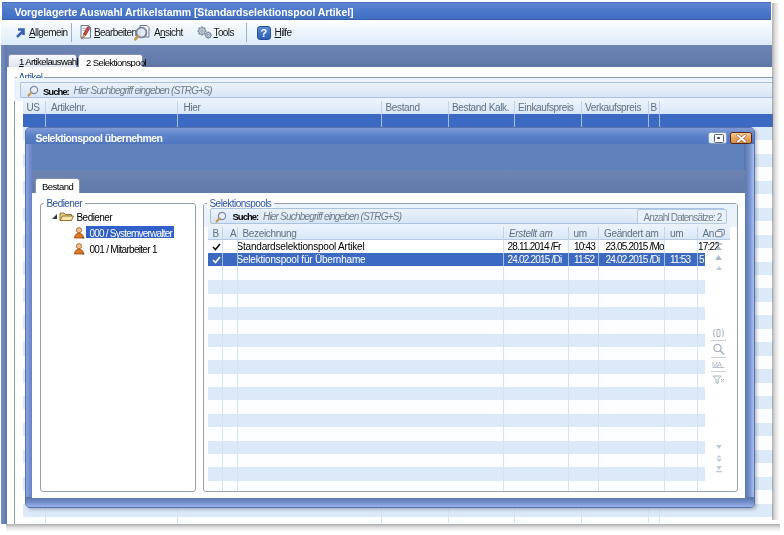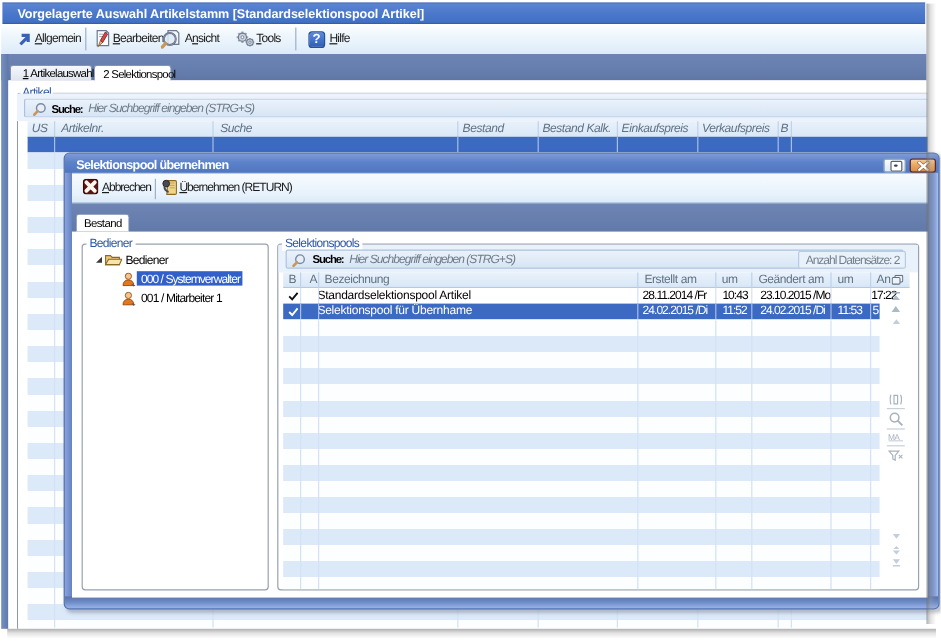--- a/index.html
+++ b/index.html
@@ -27,32 +27,32 @@
   #gArtikel{left:13.5px;top:77px;width:759.5px;height:447px;box-sizing:border-box;
     border:1px solid #8d9aae;border-right:none;border-bottom:none;border-radius:3px 0 0 0;background:#fff;}
   #gArtikel .lbl{position:absolute;left:2px;top:-6px;background:#fff;padding:0 2px;color:#2c55a5;}
   .searchbar{position:absolute;box-sizing:border-box;border:1px solid #a9c2e1;border-radius:2px;
     background:linear-gradient(180deg,#eaf2fb,#d7e5f5);}
   .suche{position:absolute;font-weight:bold;color:#000;letter-spacing:-1px;font-size:9.5px;}
   .hint{position:absolute;font-style:italic;color:#6f7c88;letter-spacing:-0.8px;text-align:center;}
   
   #btable{left:23px;top:100.5px;width:749.5px;height:423.5px;}
   #bhead{position:absolute;left:0;top:0;width:100%;height:13px;
-    background:linear-gradient(180deg,#e9f2fb,#d9e7f6);border-bottom:1px solid #b5c9e2;font-style:italic;}
+    background:linear-gradient(180deg,#e9f2fb,#d9e7f6);border-bottom:1px solid #b5c9e2;}
   .bh{position:absolute;top:1.5px;color:#5f7183;letter-spacing:-0.35px;}
   .bcol{position:absolute;top:0;width:1px;background:#bed2ea;}
   #bselrow{position:absolute;left:0;top:13.5px;width:100%;height:13px;background:#3c69c1;}
   #bstripes{position:absolute;left:0;top:26.5px;width:100%;height:396.5px;
     background:repeating-linear-gradient(180deg,#dce9f9 0,#dce9f9 13.45px,#fdfeff 13.45px,#fdfeff 26.9px);}
   .bvline{position:absolute;top:26.5px;height:396px;width:1px;background:#d3e2f4;}
   
   #dialog{left:25px;top:127px;width:730px;height:380.5px;box-sizing:border-box;
     border:1px solid #5572ab;border-radius:5px;overflow:hidden;
     background:#6181bd;
-    box-shadow:2px 2px 3px rgba(80,90,110,0.35);margin-left:28px;}
+    box-shadow:2px 2px 3px rgba(80,90,110,0.35);}
   #dfL{position:absolute;left:0;top:0;width:5.5px;height:100%;background:linear-gradient(90deg,#8aa4e0,#6583c0);}
   #dfR{position:absolute;right:0;top:0;width:10.5px;height:100%;background:linear-gradient(90deg,#5a73a6 0,#6d8bc6 45%,#8fa9e2 80%,#aec4ee 100%);}
   #dfB{position:absolute;left:0;bottom:0;width:100%;height:9.5px;background:linear-gradient(180deg,#5a73a6 0,#6f8dc8 50%,#93ade4 90%);}
   #dfT{position:absolute;left:0;top:0;width:100%;height:16px;background:linear-gradient(180deg,#809bd6 0,#5c82ca 45%,#5076c0 100%);}
   #dtitle{position:absolute;left:9.5px;top:3.5px;font-weight:bold;font-size:10.5px;color:#fff;letter-spacing:-0.55px;}
   .dbtn{position:absolute;box-sizing:border-box;border-radius:2.5px;}
   #btnmin{left:681.5px;top:3.5px;width:19.5px;height:12px;border:1px solid #8aa0c0;
     background:linear-gradient(180deg,#fbfdfe,#dceaf5);}
   #btnclose{left:704px;top:3.5px;width:21.5px;height:12px;border:1px solid #5f2517;
     background:linear-gradient(180deg,#f6cc96 0,#e8a863 45%,#d98f47 100%);}
@@ -137,21 +137,21 @@
       <circle cx="7" cy="5" r="3.6" fill="#e8eef6" stroke="#7a8aa8" stroke-width="1.2"></circle>
       <path d="M4.4 7.6 L1.6 10.6" stroke="#c89858" stroke-width="2.2" stroke-linecap="round"></path>
     </svg>
     <span class="suche" style="left:22px;top:2.5px;">Suche:</span>
     <span class="hint" style="left:52.5px;top:2px;">Hier Suchbegriff eingeben (STRG+S)</span>
   </div>
   <div class="abs" id="btable">
     <div id="bhead">
       <span class="bh" style="left:3.5px;">US</span>
       <span class="bh" style="left:28px;">Artikelnr.</span>
-      <span class="bh" style="left:160.5px;">Suche</span>
+      <span class="bh" style="left:160.5px;">Hier</span>
       <span class="bh" style="left:362.5px;">Bestand</span>
       <span class="bh" style="left:429px;">Bestand Kalk.</span>
       <span class="bh" style="left:495px;">Einkaufspreis</span>
       <span class="bh" style="left:562px;">Verkaufspreis</span>
       <span class="bh" style="left:627.5px;">B</span>
       <div class="bcol" style="left:21.5px;height:13px;"></div>
       <div class="bcol" style="left:154px;height:13px;"></div>
       <div class="bcol" style="left:358px;height:13px;"></div>
       <div class="bcol" style="left:425px;height:13px;"></div>
       <div class="bcol" style="left:491px;height:13px;"></div>
@@ -190,35 +190,20 @@
       <div style="position:absolute;left:5px;top:1.5px;width:8.5px;height:7px;background:#fff;border:1px solid #5a646f;border-radius:1.5px;">
         <div style="position:absolute;left:2.2px;top:2px;width:3.2px;height:2.2px;background:#3a4550;border-radius:1px;"></div>
       </div>
     </div>
     <div class="dbtn" id="btnclose">
       <svg style="position:absolute;left:4.5px;top:1px" width="11" height="9" viewBox="0 0 11 9">
         <path d="M2 1.5 L9 7.5 M9 1.5 L2 7.5" stroke="#9a5f3a" stroke-width="3.1" stroke-linecap="round"></path>
         <path d="M2 1.5 L9 7.5 M9 1.5 L2 7.5" stroke="#fff" stroke-width="2" stroke-linecap="round"></path>
       </svg>
     </div>
-    <div id="dtoolbar">
-      <svg class="abs" style="left:9px;top:4px" width="13" height="13" viewBox="0 0 13 13">
-        <rect x="0.5" y="0.5" width="12" height="12" rx="2.5" fill="#5d1410" stroke="#3a0c08"></rect>
-        <path d="M3 3 L10 10 M10 3 L3 10" stroke="#fdf6ee" stroke-width="3.2" stroke-linecap="round"></path>
-      </svg>
-      <span class="mitem" style="left:25.5px;top:6.5px;letter-spacing:-0.85px;"><span class="underline">A</span>bbrechen</span>
-      <div class="msep" style="left:69.5px;top:4px;height:17px;"></div>
-      <svg class="abs" style="left:75.5px;top:4px" width="14" height="14" viewBox="0 0 14 14">
-        <path d="M5 1.5 h6 a1 1 0 0 1 1 1 V12 a1 1 0 0 1 -1 1 H4 z" fill="#f0d48a" stroke="#8a6a20" stroke-width="0.9"></path>
-        <path d="M6.5 3.5 h4 M6.5 5.5 h4 M6.5 7.5 h4" stroke="#b99a50" stroke-width="0.7"></path>
-        <circle cx="3.5" cy="4" r="2.8" fill="#4a4a52" stroke="#26262c" stroke-width="0.8"></circle>
-        <path d="M2 6.5 C2 9 4 10.5 5.5 11" stroke="#4a4a52" stroke-width="1.6" fill="none"></path>
-      </svg>
-      <span class="mitem" style="left:90px;top:6.5px;letter-spacing:-0.8px;"><span class="underline">Ü</span>bernehmen (RETURN)</span>
-    </div>
     <div id="dband"></div>
     <div id="dtab">Bestand</div>
     <div id="dpage"></div>
 
     <div class="group" style="left:13.5px;top:74.5px;width:156.5px;height:289.5px;background:#fff;">
       <span class="lbl">Bediener</span>
     </div>
     <svg class="abs" style="left:25px;top:84.5px" width="7" height="7" viewBox="0 0 7 7">
         <path d="M6 1 V6 H1 z" fill="#3a3a3a"></path>
       </svg>
@@ -255,21 +240,21 @@
       <div class="abs" style="left:426px;top:0.5px;width:88px;height:13px;background:#e9f1fb;border:1px solid #b7cbe4;border-radius:2px;">
         <span class="abs" style="right:4px;top:1.5px;color:#73808c;white-space:nowrap;letter-spacing:-0.85px;">Anzahl Datensätze: 2</span>
       </div>
     </div>
 
     <div class="abs" id="dtable" style="left:182px;top:98.5px;width:521.5px;height:264px;">
       <div class="abs" id="dthead" style="left:0;top:0;width:521.5px;height:13.3px;background:linear-gradient(180deg,#e9f2fb,#d9e7f6);border-bottom:1px solid #b5c9e2;box-sizing:border-box;">
         <span class="dh" style="left:4.5px;">B</span>
         <span class="dh" style="left:22px;">A</span>
         <span class="dh" style="left:34.5px;">Bezeichnung</span>
-        <span class="dh" style="left:301px;">Erstellt am</span>
+        <span class="dh" style="left:301px;font-style:italic;">Erstellt am</span>
         <span class="dh" style="left:365.5px;">um</span>
         <span class="dh" style="left:396px;">Geändert am</span>
         <span class="dh" style="left:462px;">um</span>
         <span class="dh" style="left:494.5px;">An</span>
         <div class="dtcol" style="left:14px;height:13px;"></div>
         <div class="dtcol" style="left:29px;height:13px;"></div>
         <div class="dtcol" style="left:295px;height:13px;"></div>
         <div class="dtcol" style="left:360px;height:13px;"></div>
         <div class="dtcol" style="left:390px;height:13px;"></div>
         <div class="dtcol" style="left:456px;height:13px;"></div>
@@ -279,21 +264,21 @@
           <rect x="0.5" y="2.3" width="6.5" height="5.5" rx="1" fill="#eef3f9" stroke="#5f7183" stroke-width="0.9"></rect>
         </svg>
       </div>
       <div class="abs" id="dtrow1" style="left:0;top:13.3px;width:497px;height:13.3px;background:#fff;">
         <svg class="abs" style="left:3.5px;top:3px" width="9" height="8" viewBox="0 0 9 8">
             <path d="M1 4 L3.5 6.5 L8 1" stroke="#111" stroke-width="1.6" fill="none"></path>
           </svg>
         <span class="cell" style="left:28.5px;top:1px;letter-spacing:-0.2px;">Standardselektionspool Artikel</span>
         <span class="cell" style="left:299.5px;top:1px;letter-spacing:-0.8px;">28.11.2014 /Fr</span>
         <span class="cell" style="left:366px;top:1px;letter-spacing:-0.8px;">10:43</span>
-        <span class="cell" style="left:397.5px;top:1px;letter-spacing:-0.8px;">23.10.2015 /Mo</span>
+        <span class="cell" style="left:397.5px;top:1px;letter-spacing:-0.8px;">23.05.2015 /Mo</span>
         <span class="cell" style="left:490px;top:1px;letter-spacing:-0.8px;">17:22</span>
         <div class="dvline" style="left:14px;top:0;height:13.3px;"></div>
         <div class="dvline" style="left:29px;top:0;height:13.3px;"></div>
         <div class="dvline" style="left:295px;top:0;height:13.3px;"></div>
         <div class="dvline" style="left:360px;top:0;height:13.3px;"></div>
         <div class="dvline" style="left:390px;top:0;height:13.3px;"></div>
         <div class="dvline" style="left:456px;top:0;height:13.3px;"></div>
         <div class="dvline" style="left:489px;top:0;height:13.3px;"></div>
       </div>
       <div class="abs" id="dtrow2" style="left:0;top:26.6px;width:497px;height:13.4px;background:#3c69c1;color:#fff;">

